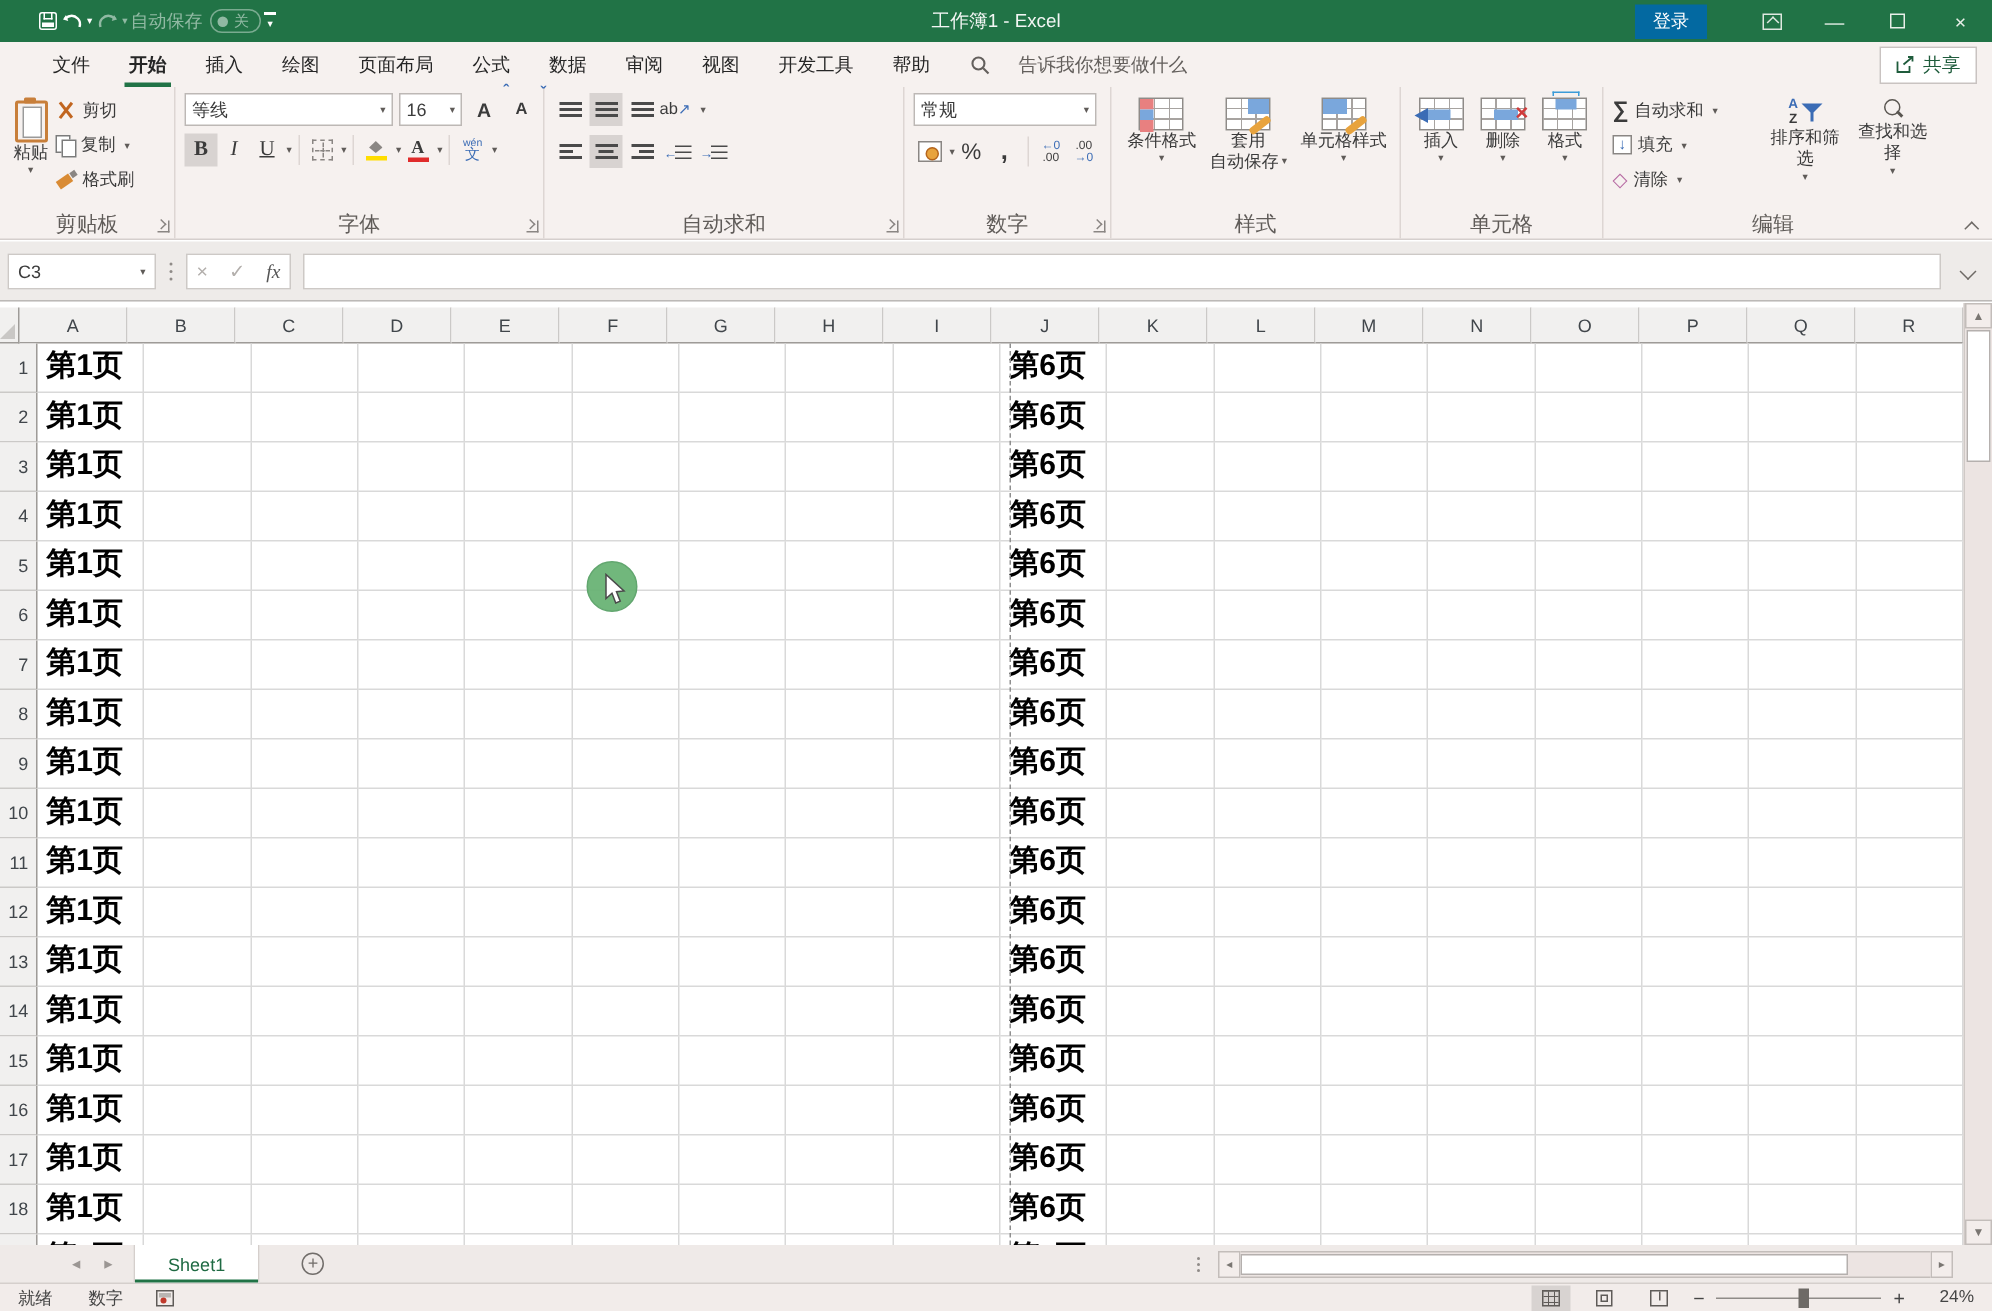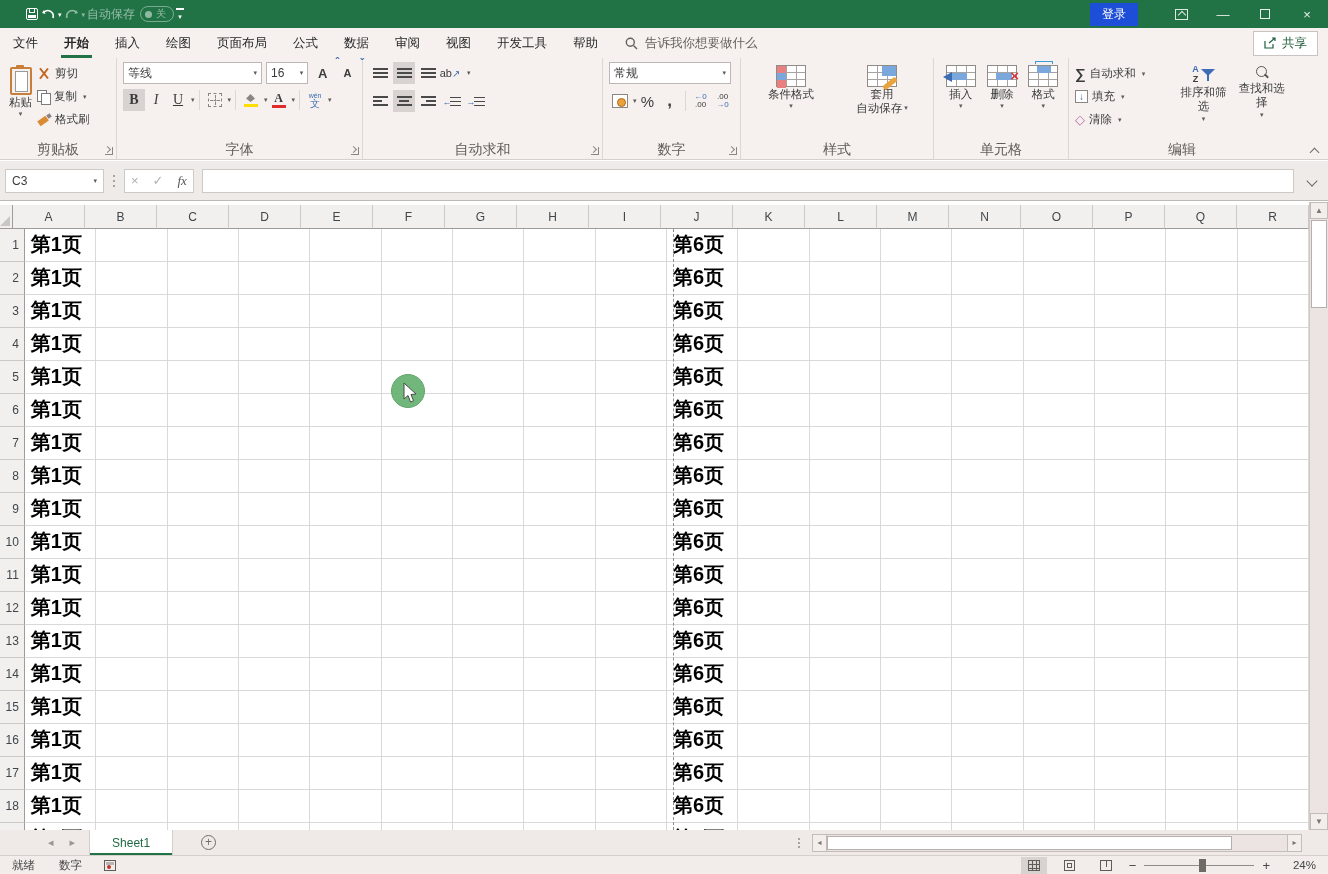--- a/index.html
+++ b/index.html
@@ -16,33 +16,33 @@
   .sv{width:12px;height:12px;border:1.5px solid #fff;border-radius:2px;position:relative}
   .sv::before{content:"";position:absolute;left:2px;right:2px;top:-1px;height:4px;border:1px solid #fff;border-top:none}
   .sv::after{content:"";position:absolute;left:1px;right:1px;bottom:1px;height:3px;background:#fff}
   .autosave{display:flex;align-items:center;gap:5px;font-size:12px}
   .pill{display:flex;align-items:center;gap:4px;border:1px solid rgba(255,255,255,.8);border-radius:9px;height:16px;padding:0 7px 0 4px;font-size:10px}
   .dot{width:7px;height:7px;border-radius:50%;background:#fff}
   .qatmore{display:flex;flex-direction:column;align-items:center}
   .qatmore i{display:block;width:8px;height:1.5px;background:#fff;margin-bottom:1px}
   .title-center{position:absolute;left:0;right:0;text-align:center;font-size:12.5px;color:#f3f6f4;pointer-events:none}
   .tb-right{margin-left:auto;display:flex;align-items:center;height:100%}
-  .signin{background:#1d4ed8;color:#fff;font-size:12px;padding:3px 12px;margin-right:22px;cursor:pointer}
+  .signin{background:#0369a1;color:#fff;font-size:12px;padding:3px 12px;margin-right:22px;cursor:pointer}
   .winbtn{width:42px;height:100%;display:flex;align-items:center;justify-content:center;font-size:13px;color:#e9efe9;cursor:pointer}
   .ribopt{width:13px;height:11px;border:1px solid #dfe8e0;position:relative}
   .ribopt::after{content:"";position:absolute;left:3px;top:2px;width:5px;height:5px;border-left:1px solid #dfe8e0;border-top:1px solid #dfe8e0;transform:rotate(45deg)}
   .maxbox{width:10px;height:10px;border:1px solid #e9efe9}
 
   
   .tabrow{position:absolute;top:28px;left:0;right:0;height:30px;background:#f6f1ef;display:flex;align-items:stretch;font-size:12.5px}
-  .tabstrip{display:flex;align-items:stretch;padding-left:0}
+  .tabstrip{display:flex;align-items:stretch;padding-left:22px}
   .tab{display:flex;align-items:center;padding:0 13px;color:#262626;cursor:pointer;position:relative}
   .tab.active{font-weight:bold}
   .tab.active::after{content:"";position:absolute;left:10px;right:10px;bottom:0;height:3px;background:#217346}
-  .tellme{display:flex;align-items:center;gap:7px;margin-left:14px;color:#635f5c;cursor:text}
+  .tellme{display:flex;align-items:center;gap:19px;margin-left:14px;color:#635f5c;cursor:text}
   .sharebtn{margin-left:auto;margin-right:10px;align-self:center;display:flex;align-items:center;gap:5px;border:1px solid #c9c3c1;background:#fff;color:#1f5c3c;font-size:12.5px;padding:3px 10px;cursor:pointer}
 
   
   .ribbon{position:absolute;top:58px;left:0;right:0;height:102px;background:#f6f1ef;border-bottom:1px solid #d5cfcd;display:flex}
   .grp{display:flex;flex-direction:column;border-right:1px solid #ddd6d3;position:relative}
   .grp-body{flex:1;display:flex;padding:4px 4px 0 6px}
   .grp-foot{height:18px;text-align:center;font-size:14px;color:#605c59;line-height:16px}
   .launcher{position:absolute;right:3px;bottom:4px;width:8px;height:8px;border-right:1.5px solid #8a8683;border-bottom:1.5px solid #8a8683;cursor:pointer}
   .launcher::before{content:"";position:absolute;right:2px;bottom:2px;width:4px;height:4px;border-right:1.5px solid #8a8683;border-bottom:1.5px solid #8a8683;transform:rotate(-45deg)}
   .bigbtn{display:flex;flex-direction:column;align-items:center;justify-content:flex-start;font-size:11.5px;color:#3b3b3b;padding:3px 3px;cursor:pointer;text-align:center;line-height:1.25}
@@ -238,20 +238,21 @@
         <span class="pill">
             <span class="dot"></span>
             <span>关</span>
           </span>
       </span>
       <span class="itm qatmore">
           <i></i>
           <span class="caret">▾</span>
         </span>
     </div>
+    <div class="title-center">工作簿1 - Excel</div>
     <div class="tb-right">
       <span class="signin">登录</span>
       <span class="winbtn">
           <span class="ribopt"></span>
         </span>
       <span class="winbtn">—</span>
       <span class="winbtn">
           <span class="maxbox"></span>
         </span>
       <span class="winbtn">×</span>
@@ -493,20 +494,28 @@
         <div class="bigbtn">
           <span class="tbl">
               <span class="acc blutr"></span>
               <span class="acc brush"></span>
             </span>
           <span>套用</span>
           <span style="display:flex;align-items:center;gap:2px">
               <span>自动保存</span>
               <span class="dn" style="margin-top:0">▾</span>
             </span>
+        </div>
+        <div class="bigbtn">
+          <span class="tbl">
+              <span class="acc blutr" style="right:auto;left:0;width:16px"></span>
+              <span class="acc brush"></span>
+            </span>
+          <span>单元格样式</span>
+          <span class="dn">▾</span>
         </div>
       </div>
       <div class="grp-foot">样式</div>
     </div>
 
     <div class="grp" style="width:135px">
       <div class="grp-body" style="justify-content:space-around;width:100%">
         <div class="bigbtn">
           <span class="tbl">
               <span class="acc bar"></span>

